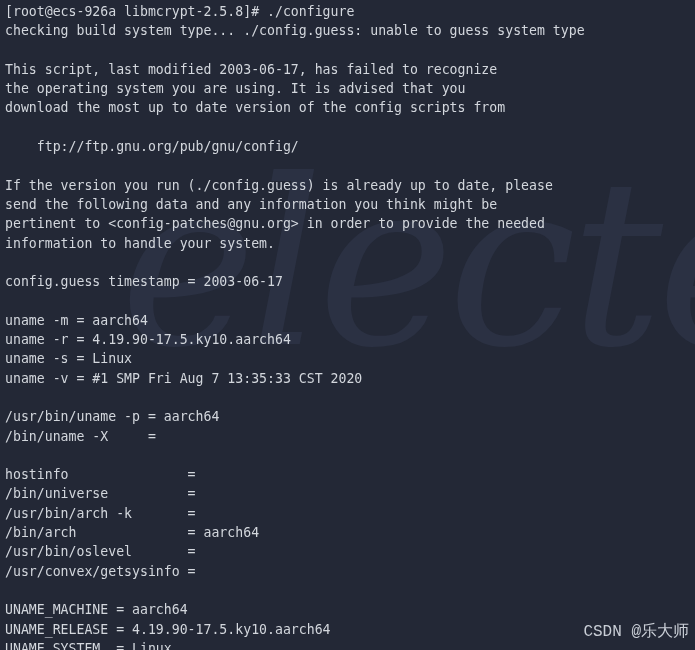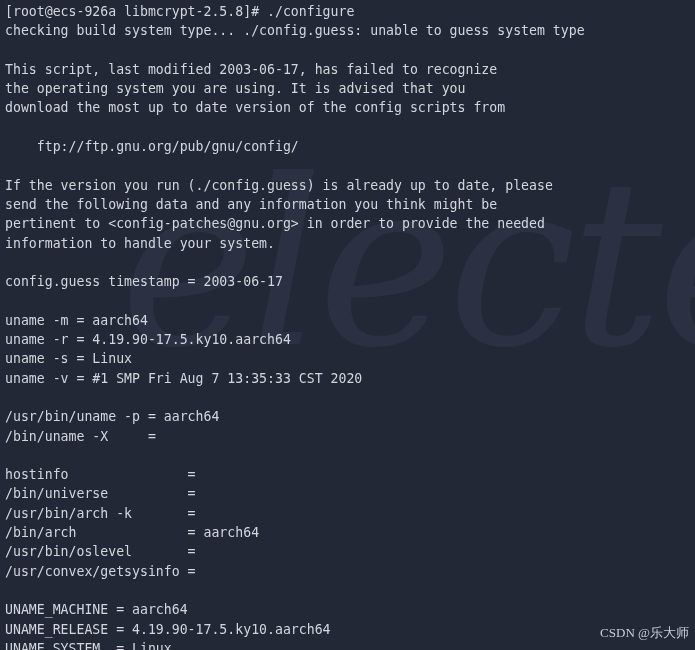--- a/index.html
+++ b/index.html
@@ -39,22 +39,22 @@
     line-height: 19.3px;
     color: #d3d7dd;
     white-space: pre;
     letter-spacing: 0px;
   }
   #csdn-watermark {
     position: absolute;
     right: 6px;
     bottom: 8px;
     z-index: 3;
-    font-family: Liberation Serif, serif;
-    font-size: 13px;
+    font-family: Liberation Mono, monospace;
+    font-size: 16px;
     color: #c9ced6;
     white-space: nowrap;
     user-select: none;
   }
 </style>
 </head>
 <body>
 
 <div id="terminal">
 

